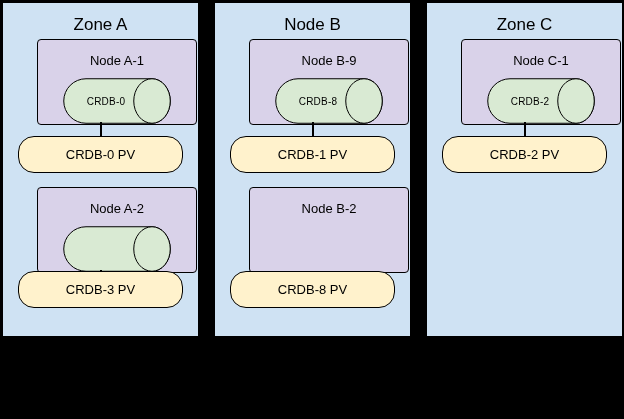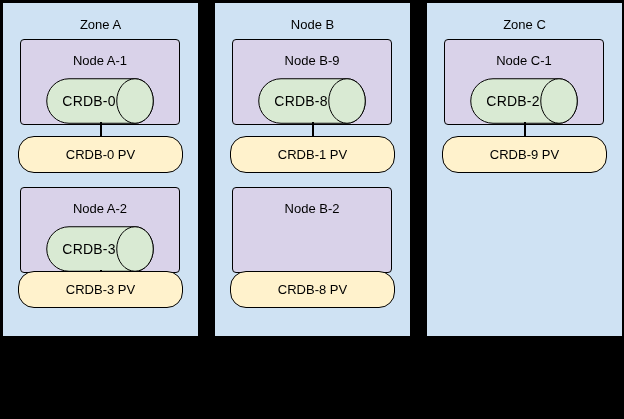--- a/index.html
+++ b/index.html
@@ -26,26 +26,26 @@
     box-sizing: border-box;
   }
   .zone-a { left: 2px; }
   .zone-b { left: 214px; }
   .zone-c { left: 426px; }
   .zone-label {
     position: absolute;
     top: 14px;
     left: 0; right: 0;
     text-align: center;
-    font-size: 13px;
+    font-size: 17px;
     line-height: 15px;
   }
   .node {
     position: absolute;
-    left: 17px;
+    left: 34px;
     width: 160px;
     height: 86px;
     background: var(--node-fill, #d9d2e9);
     border: 1px solid var(--border, #000);
     border-radius: 4px;
     box-sizing: border-box;
   }
   .node-1 { top: 36px; }
   .node-2 { top: 184px; }
   .node-label {
@@ -65,21 +65,21 @@
   }
   .pod svg { display: block; }
   .pod-label {
     position: absolute;
     left: 0; top: 0;
     width: 86px;
     height: 46px;
     display: flex;
     align-items: center;
     justify-content: center;
-    font-size: 14px;
+    font-size: 10px;
     letter-spacing: 0.2px;
   }
   .connector {
     position: absolute;
     left: 97px;
     width: 2px;
     height: 15px;
     background: var(--border, #000);
   }
   .connector-1 { top: 119px; }
@@ -124,21 +124,20 @@
       <span>CRDB-0 PV</span>
     </div>
 
     <div class="node node-2">
       <div class="node-label">Node A-2</div>
       <div class="pod">
         <svg width="108" height="46" viewBox="0 0 108 46">
           <path d="M 89 0.75 L 23 0.75 A 22.25 22.25 0 0 0 23 45.25 L 89 45.25 A 18.25 22.25 0 0 0 89 0.75 Z" style="fill:var(--pod-fill,#d9ead3);stroke:var(--border,#000);stroke-width:1"></path>
           <ellipse cx="89" cy="23" rx="18.25" ry="22.25" style="fill:var(--pod-fill,#d9ead3);stroke:var(--border,#000);stroke-width:1"></ellipse>
         </svg>
-        <div class="pod-label">CRDB-3</div>
       </div>
     </div>
     <div class="connector connector-2"></div>
     <div class="pv pv-2">
       <span>CRDB-3 PV</span>
     </div>
   </section>
 
   <section class="zone zone-b">
     <div class="zone-label">Node B</div>
@@ -174,18 +173,18 @@
       <div class="pod">
         <svg width="108" height="46" viewBox="0 0 108 46">
           <path d="M 89 0.75 L 23 0.75 A 22.25 22.25 0 0 0 23 45.25 L 89 45.25 A 18.25 22.25 0 0 0 89 0.75 Z" style="fill:var(--pod-fill,#d9ead3);stroke:var(--border,#000);stroke-width:1"></path>
           <ellipse cx="89" cy="23" rx="18.25" ry="22.25" style="fill:var(--pod-fill,#d9ead3);stroke:var(--border,#000);stroke-width:1"></ellipse>
         </svg>
         <div class="pod-label">CRDB-2</div>
       </div>
     </div>
     <div class="connector connector-1"></div>
     <div class="pv pv-1">
-      <span>CRDB-9 PV</span>
+      <span>CRDB-2 PV</span>
     </div>
 
   </section>
 
 </div>
 
 </body></html>

